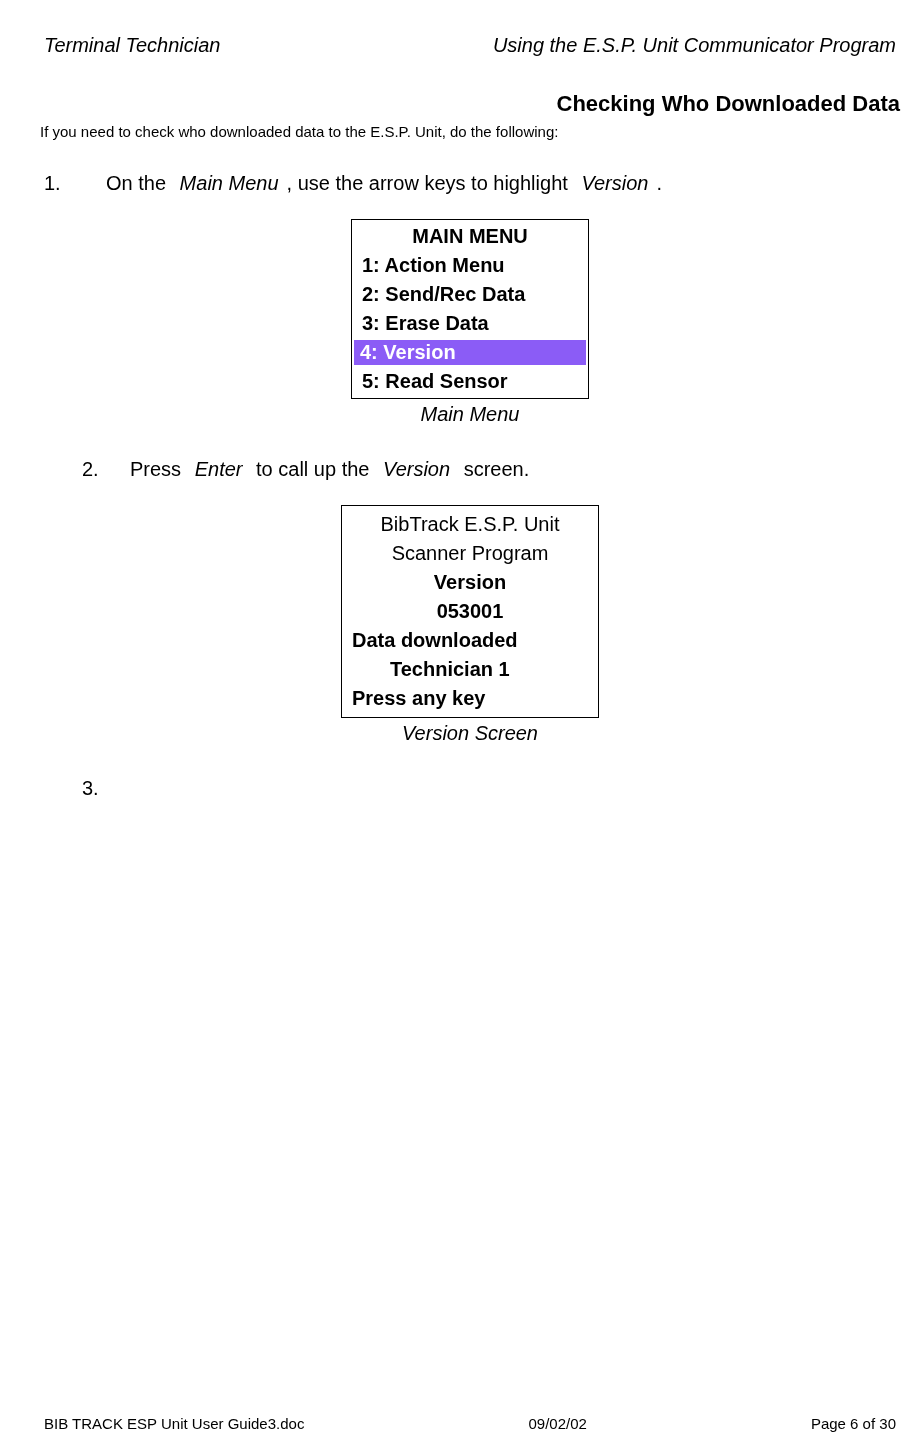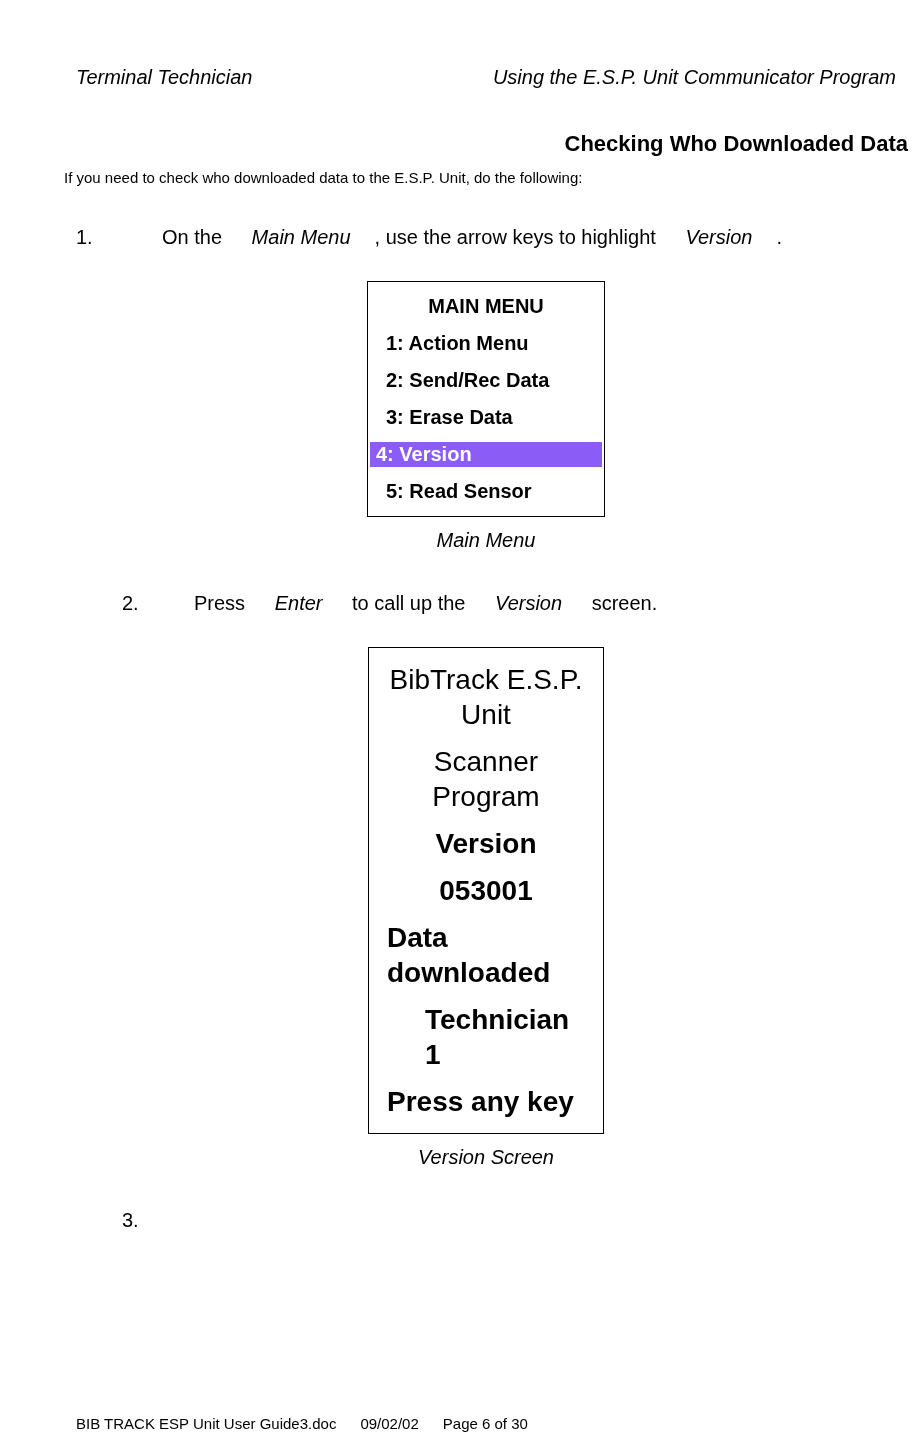--- a/index.html
+++ b/index.html
@@ -1,16 +1,16 @@
 <!DOCTYPE html>
 <html><head>
   <meta charset="utf-8">
   <style>
     * {
-      margin: 12px;
+      margin: 4px;
       padding: 0;
       box-sizing: border-box;
     }
     body {
       font-family: Arial, Helvetica, sans-serif;
       background: white;
       color: black;
       width: 924px;
       height: 1450px;
       position: relative;
@@ -77,43 +77,43 @@
     }
     .figure-caption {
       text-align: center;
       font-style: italic;
       font-size: 20px;
       margin-top: 2px;
       margin-bottom: 28px;
     }
     .version-box {
       border: 1.5px solid black;
-      width: 236px;
+      width: 258px;
       margin-left: auto;
       margin-right: auto;
-      font-size: 28px;
+      font-size: 20px;
       line-height: 1.25;
       padding: 2px 6px;
     }
     .version-box .center {
       text-align: center;
     }
     .version-box .bold {
       font-weight: bold;
     }
     .version-box .indent {
       padding-left: 38px;
     }
     .footer {
       position: absolute;
       bottom: 18px;
       left: 28px;
       right: 28px;
       display: flex;
-      justify-content: flex-start;
+      justify-content: space-between;
       font-size: 15px;
     }
     .italic {
       font-style: italic;
     }
   </style>
 </head>
 <body>
 
 <div class="header">

